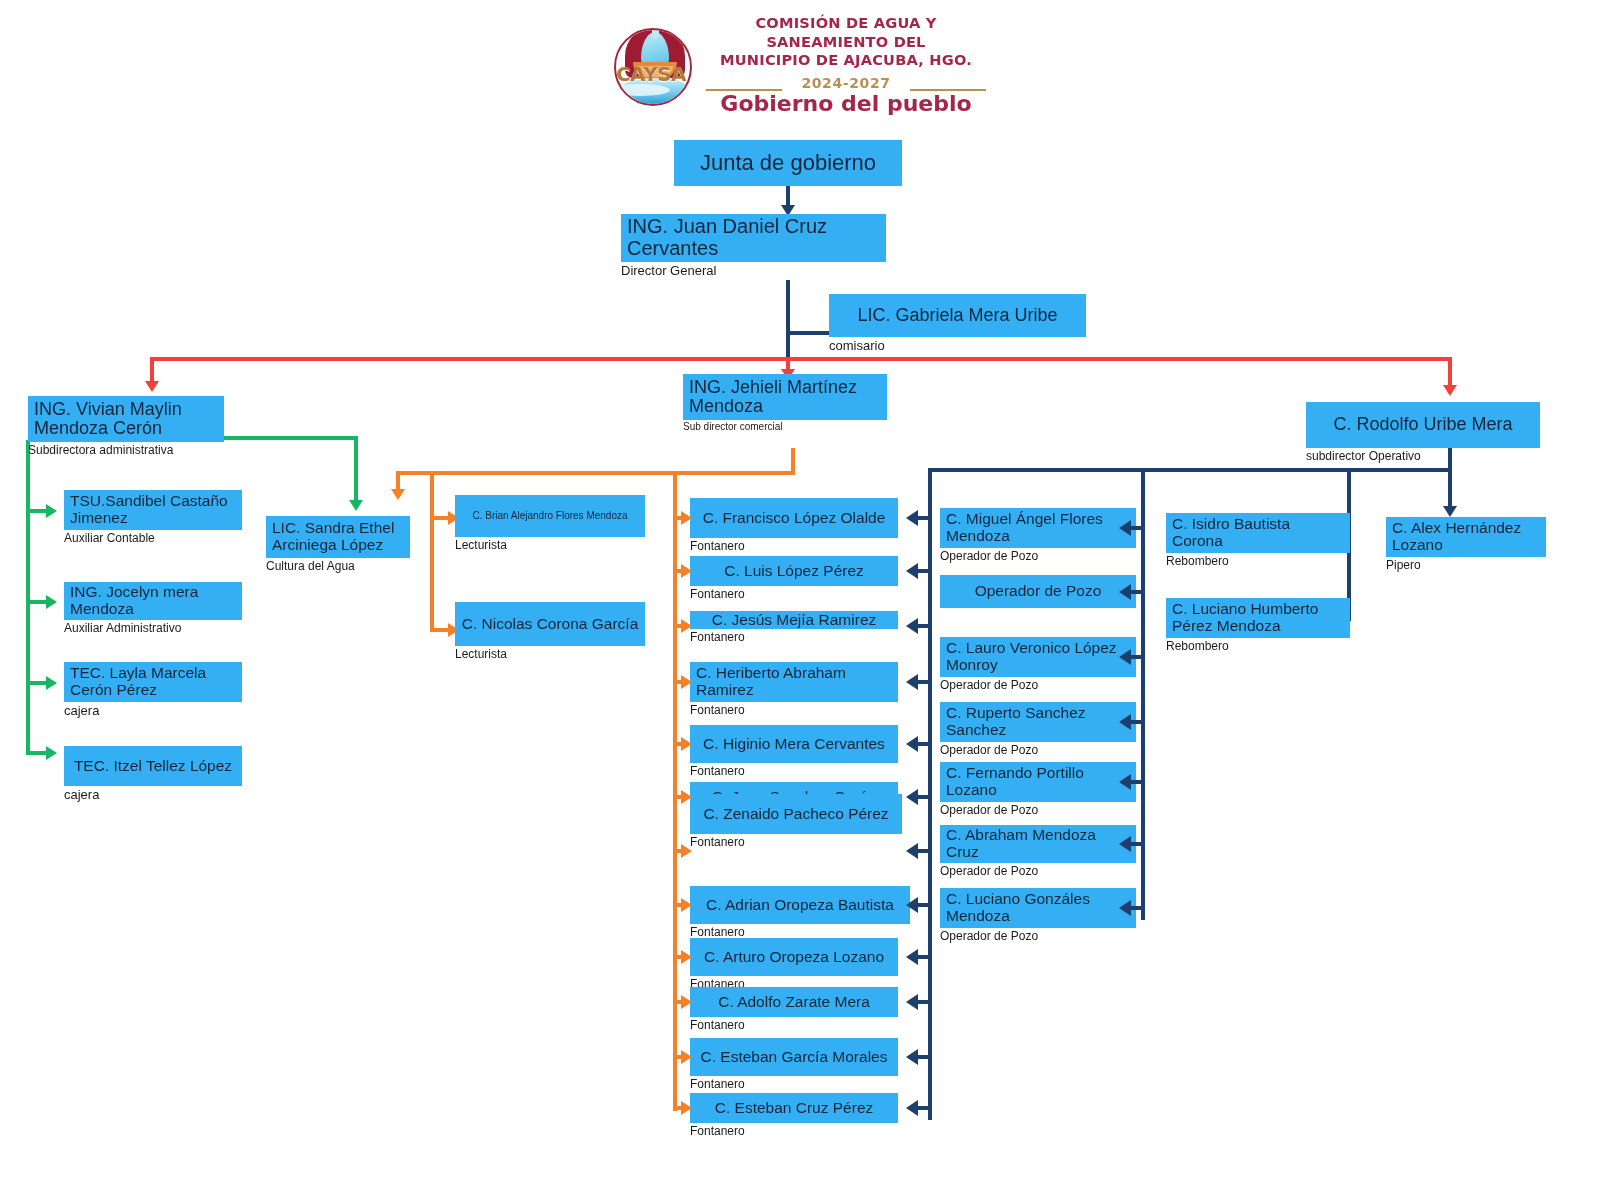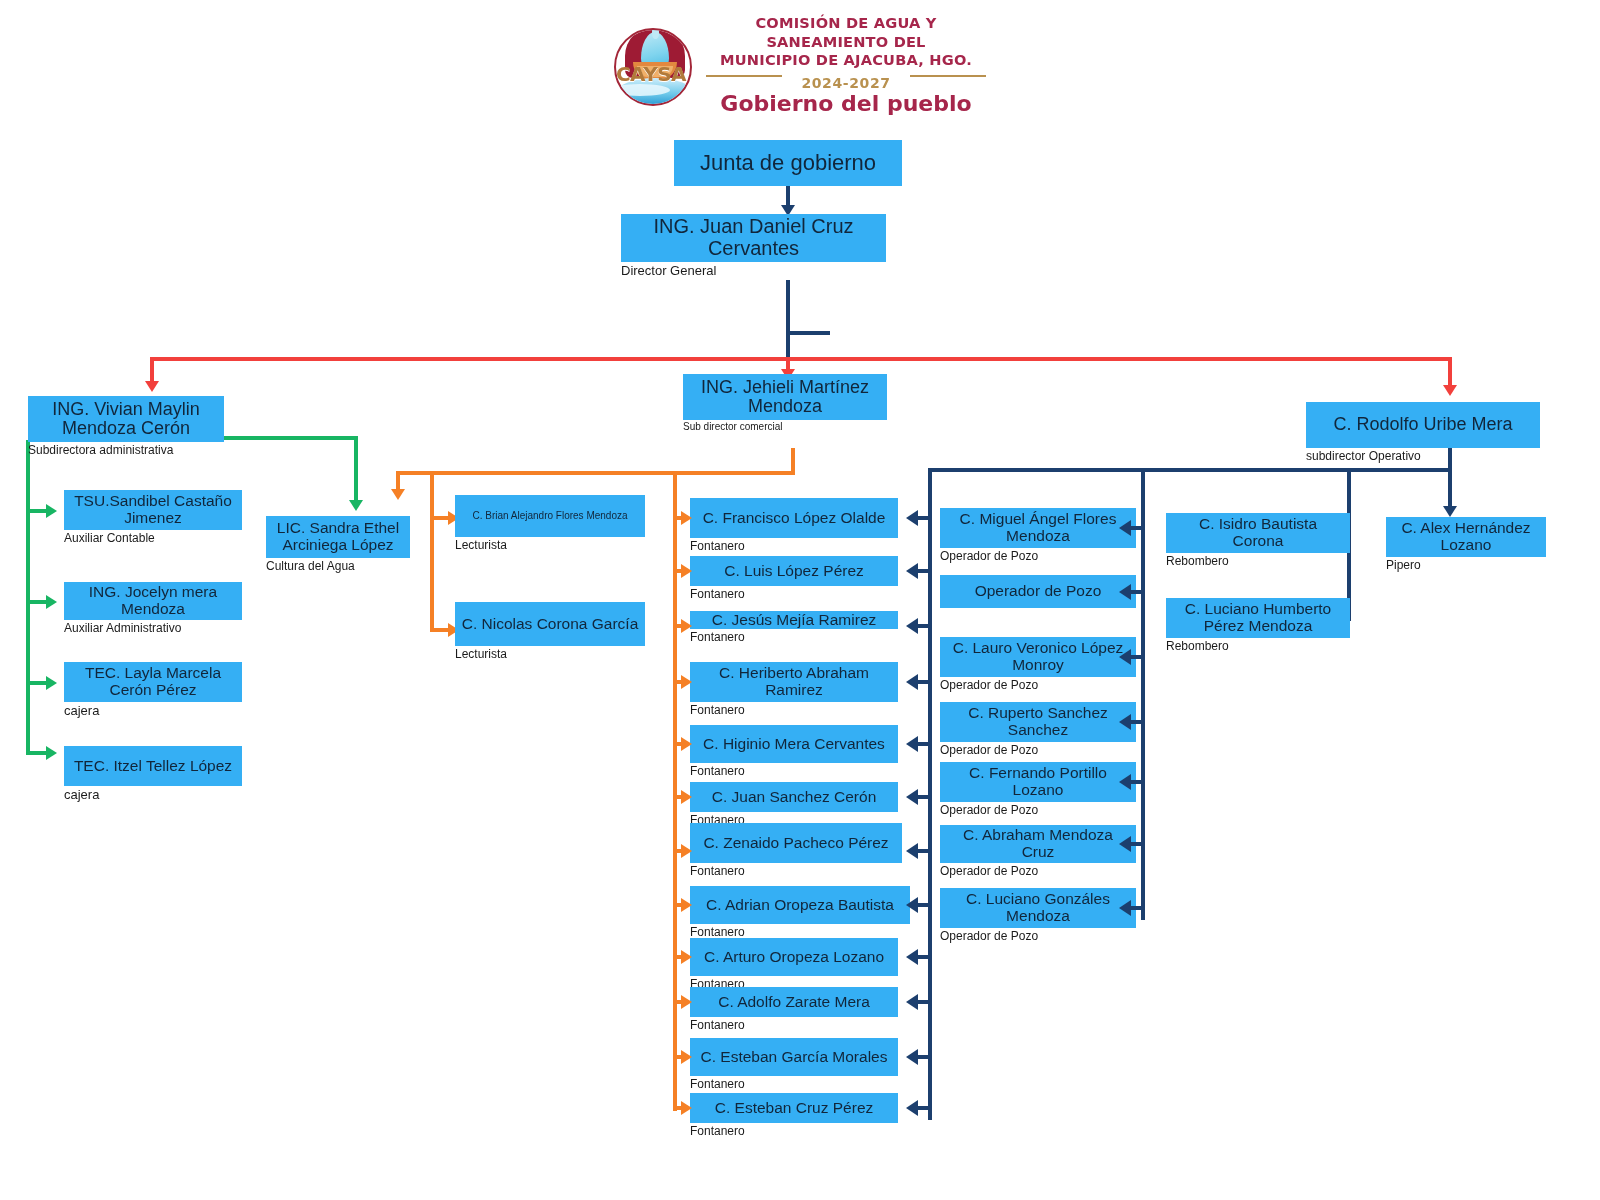--- a/index.html
+++ b/index.html
@@ -61,41 +61,40 @@
     text-shadow: 0 1px 0 #fff;
   }
 
   .logo-text { position: absolute; left: 88px; top: 0; width: 292px; text-align: center; }
   .logo-l1 {
     font-family: "DejaVu Sans", sans-serif;
     font-weight: 700; font-size: 14.6px; line-height: 18.5px;
     color: #a6264b; letter-spacing: .2px;
   }
   .logo-years-row{
-    display:flex; align-items:flex-start; justify-content:center; gap:19px;
+    display:flex; align-items:flex-end; justify-content:center; gap:19px;
     margin-top: 5px; padding: 0 6px;
   }
   .logo-rule { height: 2px; background: #b9914f; flex: 1 1 auto; }
   .logo-years {
     font-family: "DejaVu Sans", sans-serif;
     font-weight: 700; font-size: 14px; color: #b9914f; letter-spacing: .6px;
     white-space: nowrap;
   }
   .logo-l3 {
     font-family: "DejaVu Sans", sans-serif;
     font-weight: 700; font-size: 22px; color: #a6264b;
   }
 
   
   .node { position: absolute; }
   .node .box {
     background: #35AFF4;
     color: #11263b;
     display: flex; align-items: center; justify-content: center;
-    text-align: center;
     line-height: 1.08;
     padding: 2px 6px;
     white-space: pre-line;
   }
   .node .sub {
     color: #1b1b1b;
     width: 100%;
     margin-top: 1px;
     white-space: nowrap;
   }
@@ -215,20 +214,24 @@
 
   <div class="node t-root" style="left:674px; top:140px; width:228px;">
     <div class="box" style="height:46px;">Junta de gobierno</div>
   </div>
 
   <div class="node t-l1 s-13" style="left:621px; top:214px; width:265px;">
     <div class="box" style="height:48px;">ING. Juan Daniel Cruz Cervantes</div>
     <div class="sub">Director General</div>
   </div>
 
+  <div class="node t-l2 s-13" style="left:829px; top:294px; width:257px;">
+    <div class="box" style="height:43px;">LIC. Gabriela Mera Uribe</div>
+    <div class="sub">comisario</div>
+  </div>
 
   <div class="node t-l2 s-12" style="left:28px; top:396px; width:196px;">
     <div class="box" style="height:46px;">ING. Vivian Maylin Mendoza Cerón</div>
     <div class="sub">Subdirectora administrativa</div>
   </div>
 
   <div class="node t-l2 s-10" style="left:683px; top:374px; width:204px;">
     <div class="box" style="height:46px;">ING. Jehieli Martínez Mendoza</div>
     <div class="sub">Sub director comercial</div>
   </div>
@@ -287,21 +290,21 @@
         <div class="sub">Fontanero</div>
       </div>
       <div class="t-l3 s-12 node" style="left: 690px; top: 725px; width: 208px;">
         <div class="box" style="height: 38px;">C. Higinio Mera Cervantes</div>
         <div class="sub">Fontanero</div>
       </div>
       <div class="t-l3 s-12 node" style="left: 690px; top: 782px; width: 208px;">
         <div class="box" style="height: 30px;">C. Juan Sanchez Cerón</div>
         <div class="sub">Fontanero</div>
       </div>
-      <div class="t-l3 s-12 node" style="left: 690px; top: 823px; width: 212px;">
+      <div class="t-l3 s-12 node" style="left: 690px; top: 794px; width: 212px;">
         <div class="box" style="height: 40px;">C. Zenaido Pacheco Pérez</div>
         <div class="sub">Fontanero</div>
       </div>
       <div class="t-l3 s-12 node" style="left: 690px; top: 886px; width: 220px;">
         <div class="box" style="height: 38px;">C. Adrian Oropeza Bautista</div>
         <div class="sub">Fontanero</div>
       </div>
       <div class="t-l3 s-12 node" style="left: 690px; top: 938px; width: 208px;">
         <div class="box" style="height: 38px;">C. Arturo Oropeza Lozano</div>
         <div class="sub">Fontanero</div>

